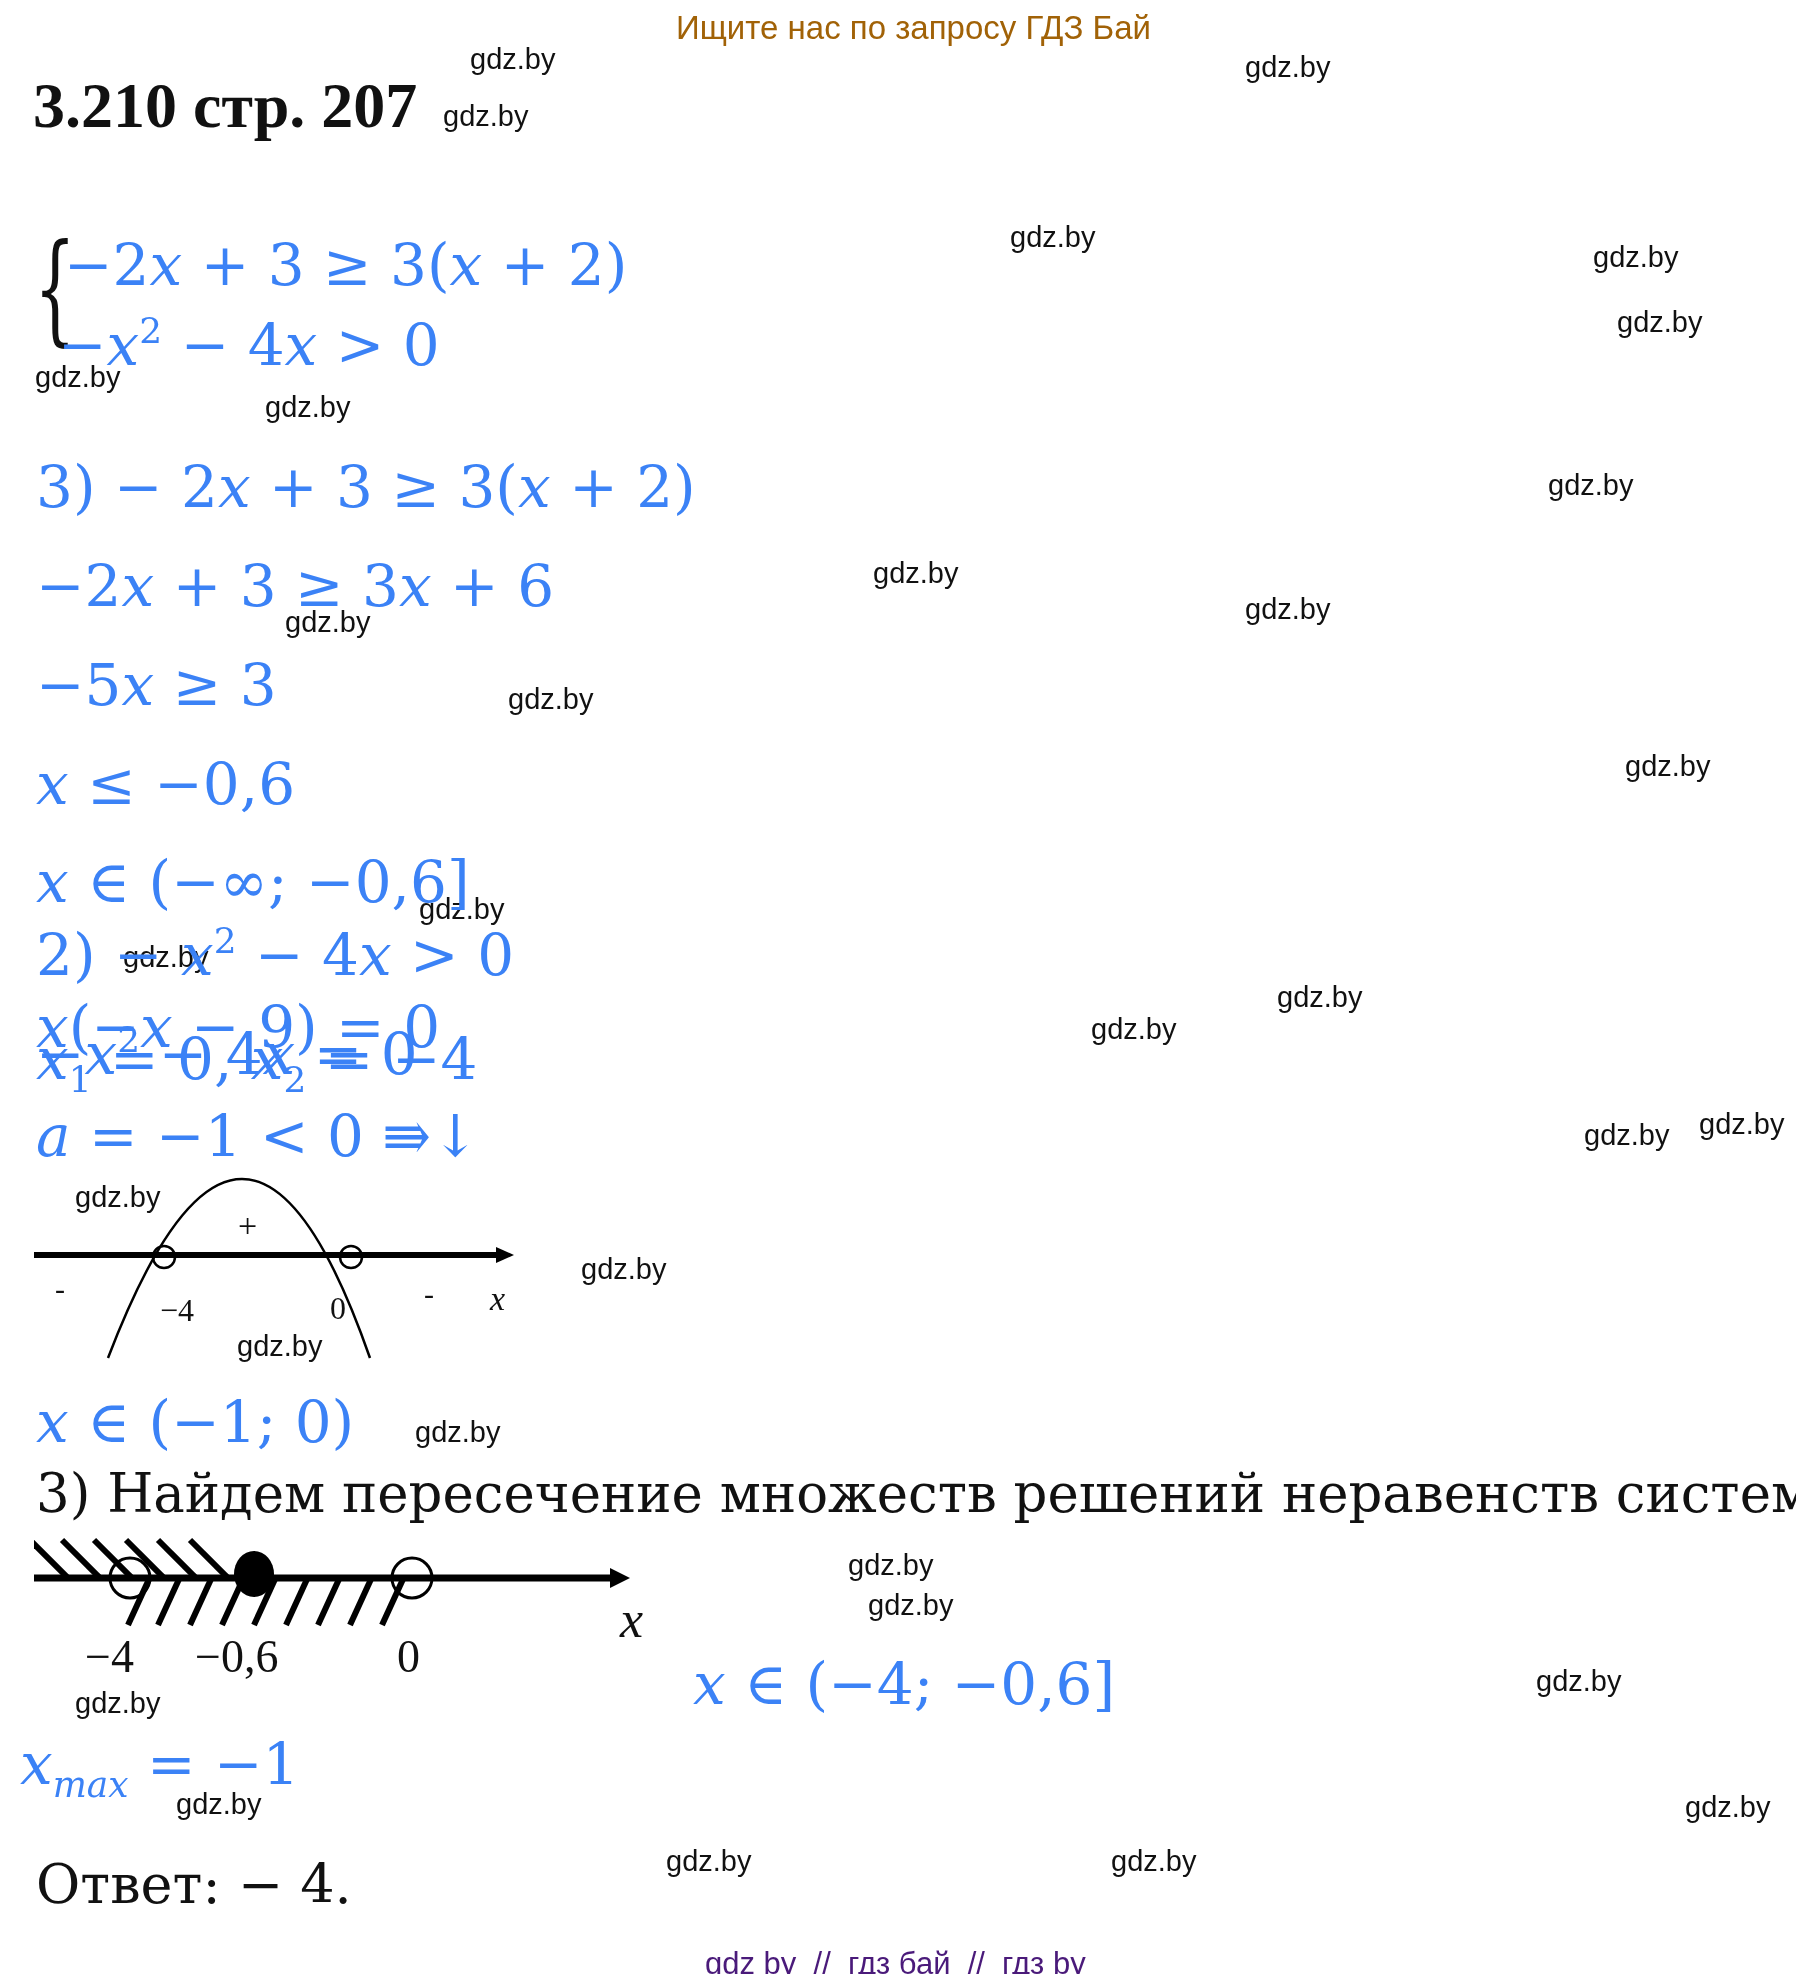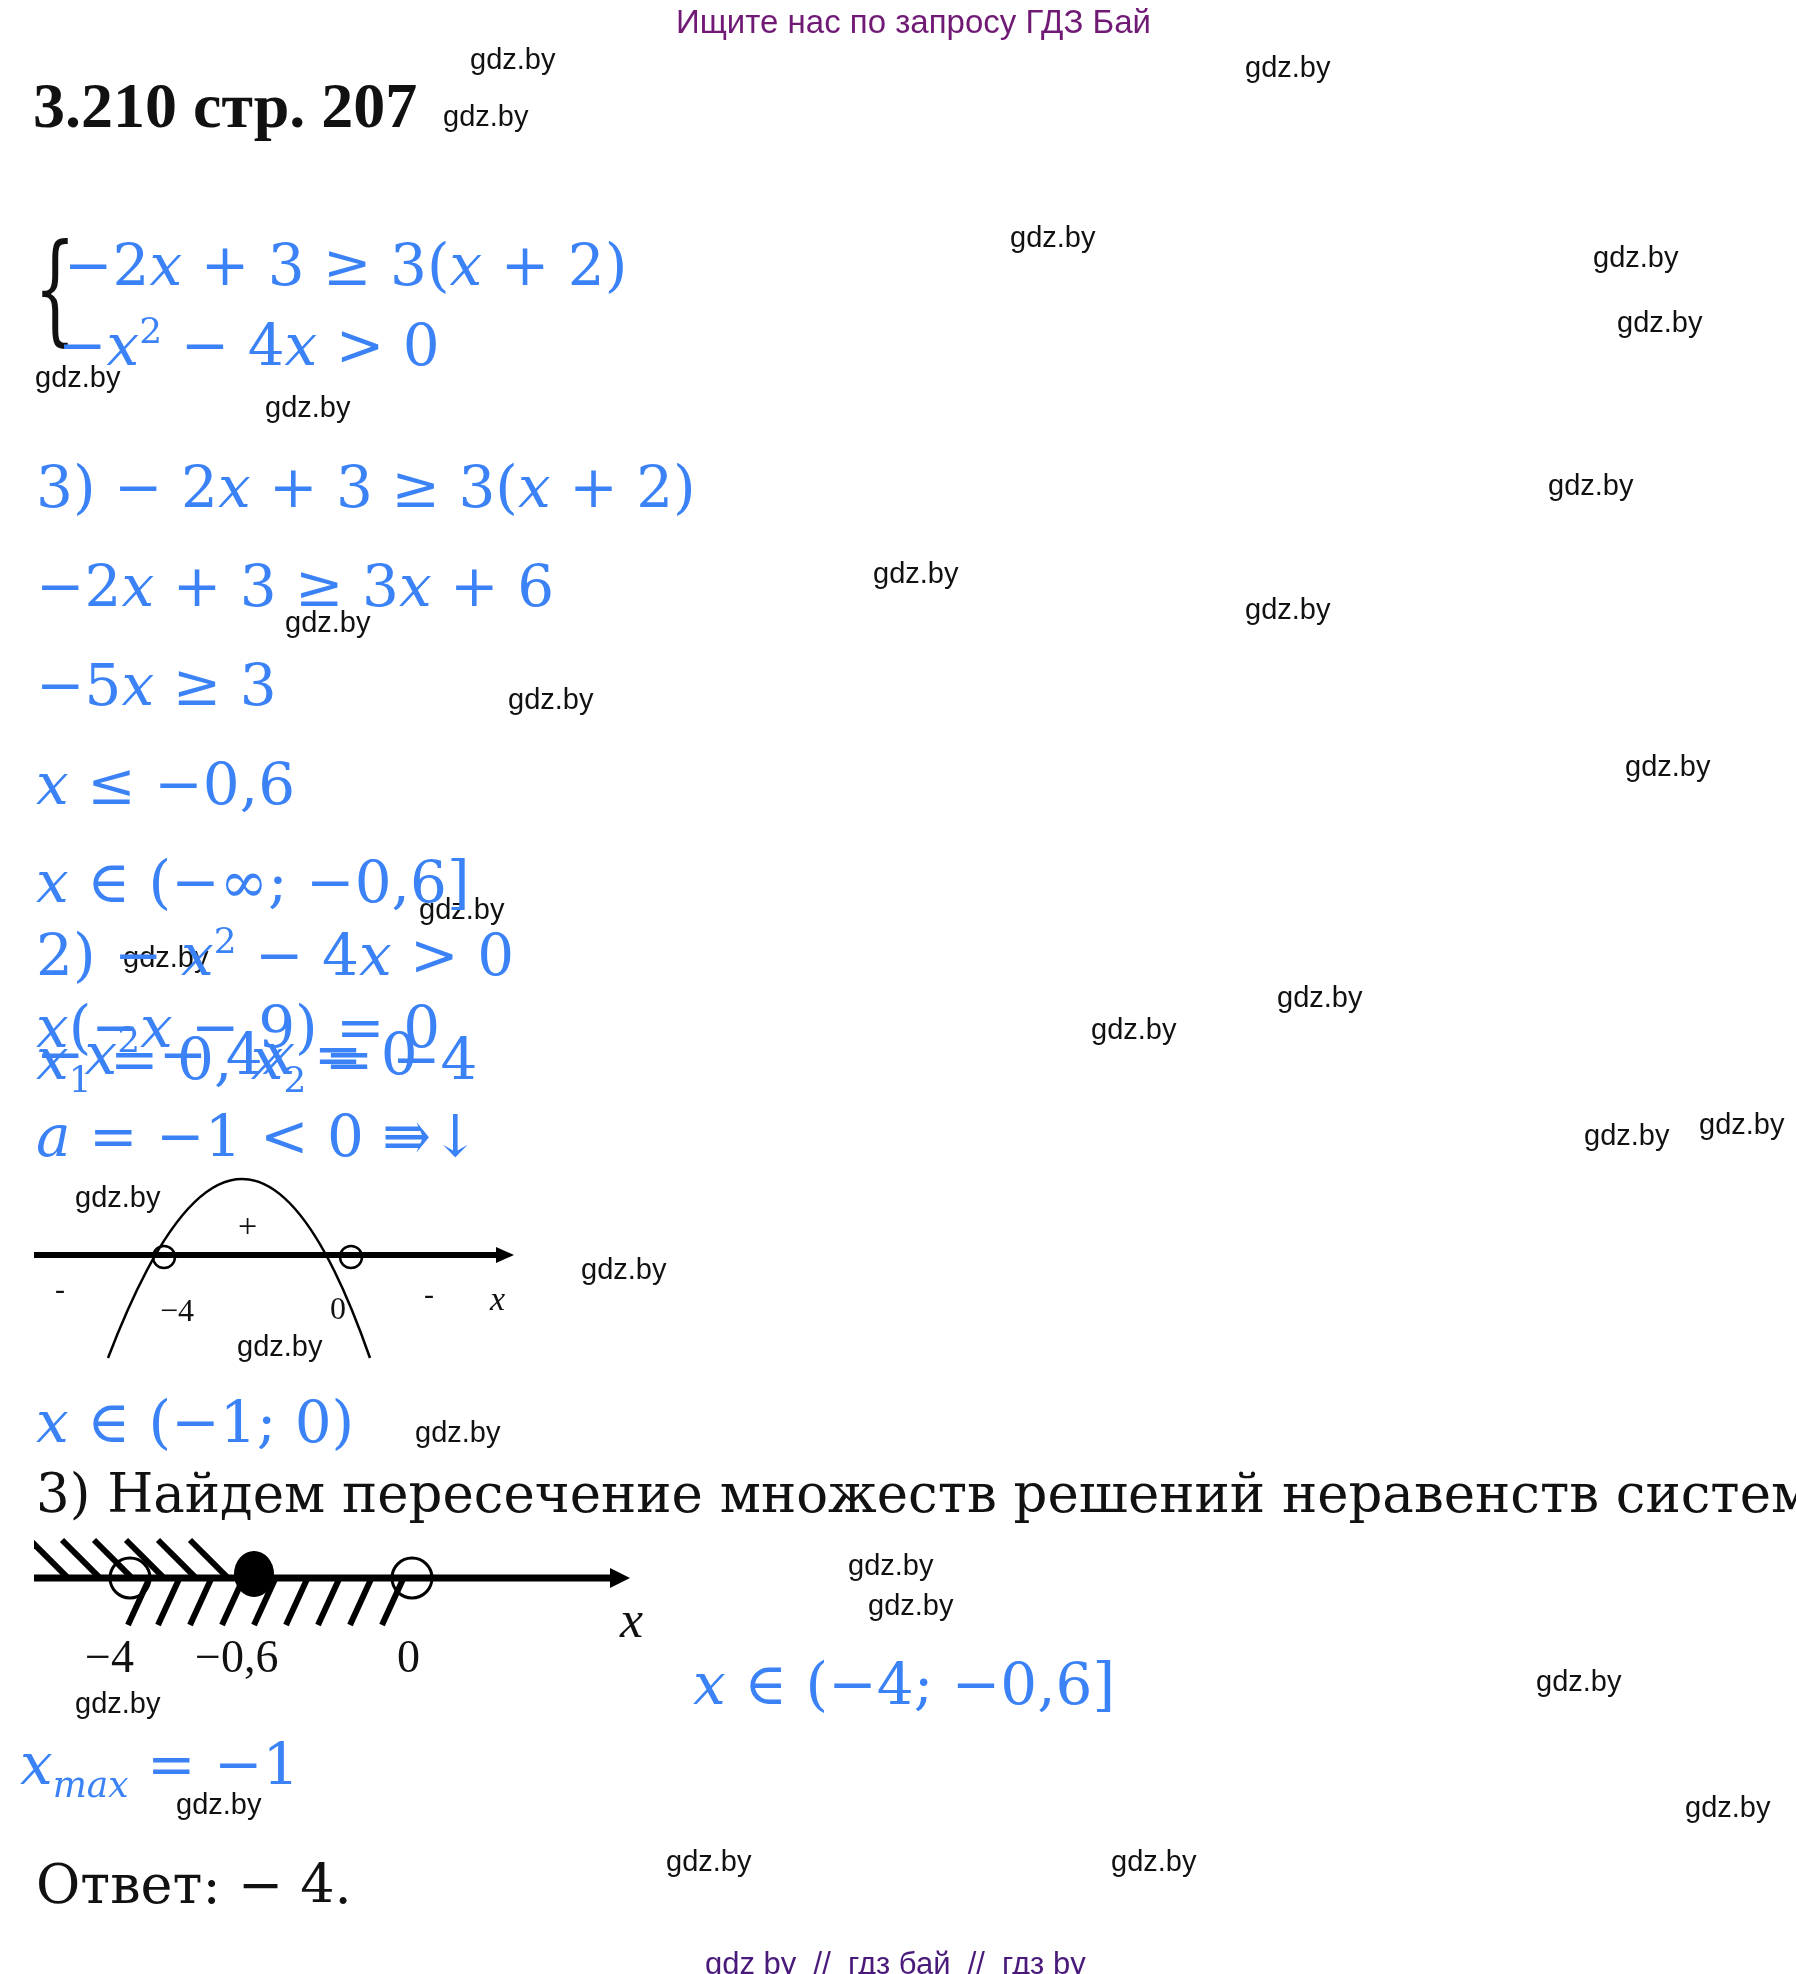--- a/index.html
+++ b/index.html
@@ -1,19 +1,19 @@
 <!DOCTYPE html>
 <html><head>
 <meta charset="utf-8">
 <style>
   html, body { margin:0; padding:0; background:#ffffff; }
   body { width:1796px; height:1974px; position:relative; overflow:hidden; font-family:"DejaVu Serif", serif; color:#111; }
   .abs { position:absolute; white-space:nowrap; }
   .wm { position:absolute; font-family:"Liberation Sans", sans-serif; font-size:29px; color:#111; line-height:1; white-space:nowrap; }
-  .top-banner { position:absolute; left:676px; top:4px; font-family:"Liberation Sans", sans-serif; font-size:33px; color:#701a75; line-height:1.1; white-space:nowrap; }
+  .top-banner { position:absolute; left:676px; top:10px; font-family:"Liberation Sans", sans-serif; font-size:33px; color:#a16207; line-height:1.1; white-space:nowrap; }
   .title { position:absolute; left:33px; top:74px; font-family:"Liberation Serif", serif; font-weight:bold; font-size:64px; line-height:1; white-space:nowrap; }
   .math { position:absolute; font-family:"DejaVu Serif", serif; font-size:58px; line-height:1; white-space:nowrap; color:#3b82f6; }
   .math i { font-style:italic; }
   .math sup { font-size:0.62em; vertical-align:0.6em; line-height:0; }
   .math sub { font-size:0.62em; vertical-align:-0.35em; line-height:0; }
   .brace { position:absolute; left:34px; top:228px; font-family:"DejaVu Serif", serif; font-size:120px; line-height:1; transform:scaleX(0.55); transform-origin:left top; }
   .cyr { position:absolute; font-family:"DejaVu Serif", serif; font-size:54px; line-height:1; white-space:nowrap; transform:scaleX(0.98); transform-origin:left top; }
   .footer { position:absolute; left:705px; top:1948px; font-family:"Liberation Sans", sans-serif; font-size:31px; color:#4a1a7a; white-space:pre; line-height:1; }
   svg { position:absolute; overflow:visible; }
   .dlabel { font-family:"Liberation Serif", serif; }

